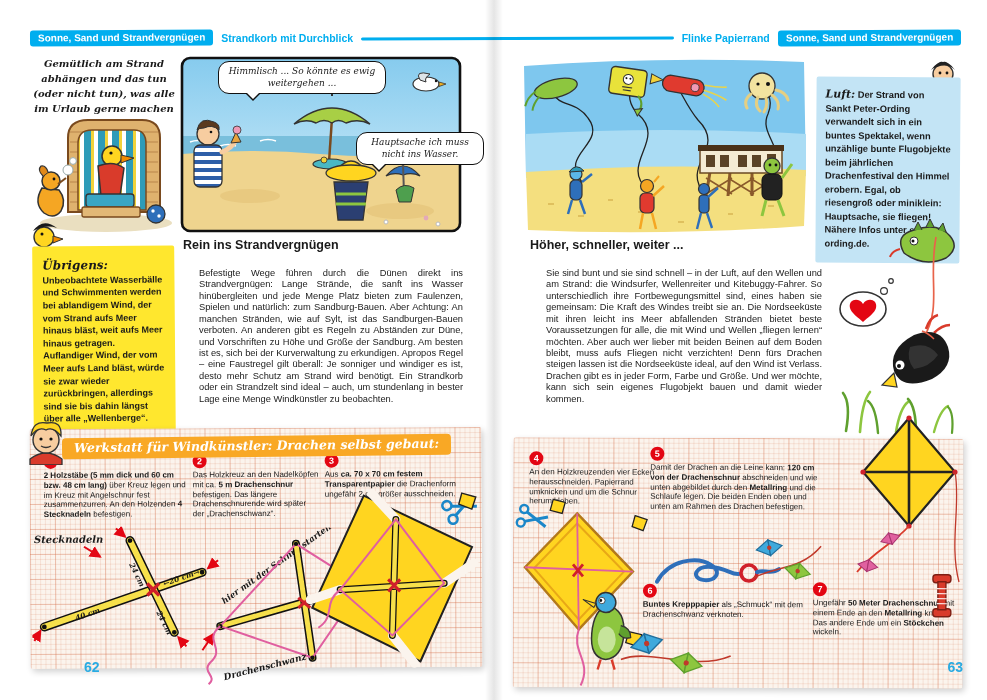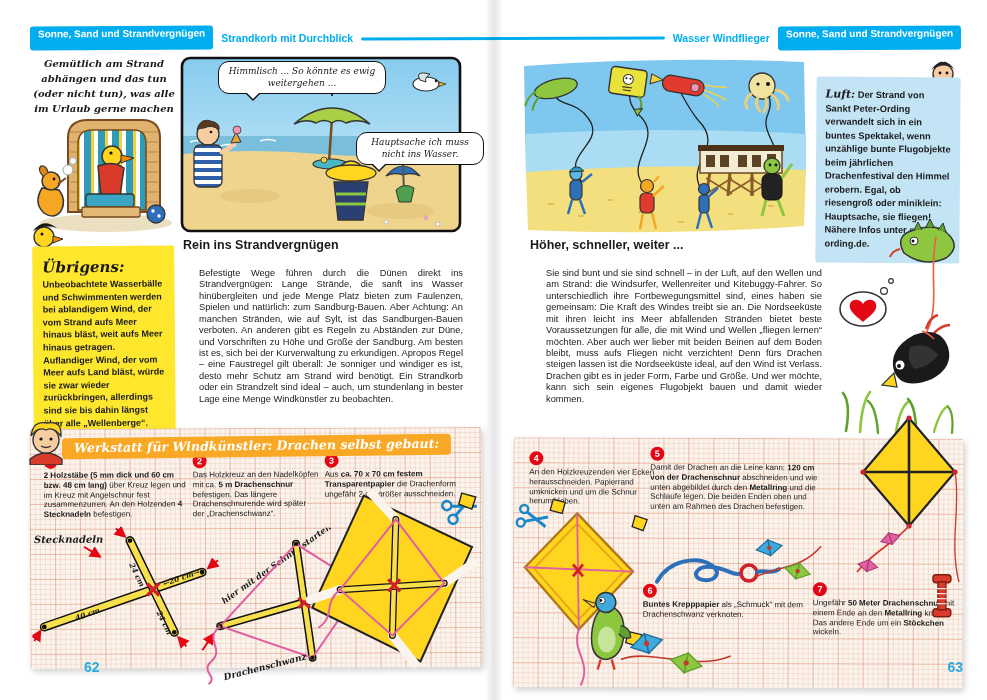--- a/index.html
+++ b/index.html
@@ -4,40 +4,40 @@
 <style>
   html,body{margin:0;padding:0;background:#e8e8e8;}
   #spread{position:relative;width:987px;height:700px;background:#ffffff;overflow:hidden;
           font-family:"Liberation Sans",sans-serif;color:#1a1a1a;margin:0 auto;}
   .hand{font-family:"DejaVu Serif",serif;font-style:italic;}
   
   .gutter{position:absolute;left:485px;top:0;width:18px;height:700px;
           background:linear-gradient(to right,rgba(0,0,0,0),rgba(0,0,0,0.10),rgba(0,0,0,0));}
   
   .hdr{position:absolute;left:30px;right:26px;top:29px;height:18px;display:flex;align-items:center;gap:8px;}
-  .badge{background:#00AEEF;color:#fff;font-weight:bold;font-size:10px;padding:2px 8px 11px;border-radius:3px;
+  .badge{background:#00AEEF;color:#fff;font-weight:bold;font-size:10px;padding:2px 8px 3px;border-radius:3px;
          white-space:nowrap;transform:rotate(-0.3deg);}
   .sect{color:#00AEEF;font-weight:bold;font-size:10.5px;white-space:nowrap;}
   .hdr-line{flex:1;height:2.5px;background:#00AEEF;border-radius:2px;transform:rotate(-0.15deg);}
   
   .intro{position:absolute;left:28px;top:56px;width:152px;font-size:10px;font-weight:bold;
          text-align:center;line-height:1.5;}
   .ill-strandkorb{position:absolute;left:28px;top:108px;width:152px;height:128px;}
   .comic{position:absolute;left:180px;top:56px;width:282px;height:177px;}
   .comic svg{position:absolute;left:0;top:0;}
   .bubble{position:absolute;background:#fff;border:1.6px solid #111;border-radius:11px;
           padding:4px 7px;font-size:9px;font-weight:normal;text-align:center;line-height:1.3;}
   .bubble::before{content:'';position:absolute;border:8px solid transparent;border-top-color:#111;bottom:-16px;left:26px;}
   .bubble::after{content:'';position:absolute;border:6px solid transparent;border-top-color:#fff;bottom:-11.5px;left:28px;}
   .b1{left:38px;top:5px;width:152px;}
   .b2{left:176px;top:76px;width:112px;}
   .b2::before{left:14px;} .b2::after{left:16px;}
   .note{position:absolute;left:33px;top:246px;width:122px;background:#FFE72E;padding:11px 10px 13px;
         transform:rotate(-0.5deg);font-size:9px;font-weight:bold;line-height:1.4;border-radius:2px;}
-  .note .lead{font-size:15px;text-align:center;}
+  .note .lead{font-size:12px;text-align:center;}
   .duck-icon{position:absolute;left:29px;top:220px;width:36px;height:30px;}
   .article{position:absolute;}
   .article h2{margin:0 0 3px 0;font-size:12.5px;font-weight:bold;}
   .article p{margin:16px;font-size:9.3px;line-height:1.23;text-align:justify;}
   .art-l{left:183px;top:238px;width:296px;}
   .art-r{left:530px;top:238px;width:308px;}
   
   .festival{position:absolute;left:518px;top:54px;width:292px;height:183px;}
   .tip{position:absolute;left:816px;top:77px;width:126px;background:#C3E4F5;padding:10px 9px 12px;
        transform:rotate(0.4deg);font-size:9.3px;font-weight:bold;line-height:1.45;border-radius:2px;}
@@ -106,21 +106,21 @@
         <rect width="8" height="8" fill="#fff"></rect>
           <rect width="8" height="4" fill="#2E5FA8"></rect>
       </pattern>
     </defs>
   </svg>
 
   <div class="hdr">
     <span class="badge">Sonne, Sand und Strandvergnügen</span>
     <span class="sect">Strandkorb mit Durchblick</span>
     <span class="hdr-line"></span>
-    <span class="sect">Wasser Windflieger</span>
+    <span class="sect">Flinke Papierrand</span>
     <span class="badge">Sonne, Sand und Strandvergnügen</span>
   </div>
 
   <div class="intro hand">Gemütlich am Strand abhängen und das tun (oder nicht tun), was alle im Urlaub gerne machen ...</div>
 
   <svg class="ill-strandkorb" viewBox="0 0 152 128">
     <ellipse cx="78" cy="115" rx="66" ry="9" fill="#EADFC0"></ellipse>
     <path d="M40,104 L40,30 Q40,12 60,12 L114,12 Q132,12 132,30 L132,104 Z" fill="#DFB26E" stroke="#7A4A1E" stroke-width="2"></path>
     <path d="M42,24 H130 M42,34 H130 M42,44 H130 M42,54 H130 M42,64 H130 M42,74 H130 M42,84 H130 M42,94 H130" stroke="#B9854A" stroke-width="1"></path>
     <path d="M50,102 L50,36 Q50,22 64,22 L106,22 Q118,22 118,36 L118,102 Z" fill="url(#awn)" stroke="#7A4A1E" stroke-width="1.5"></path>

